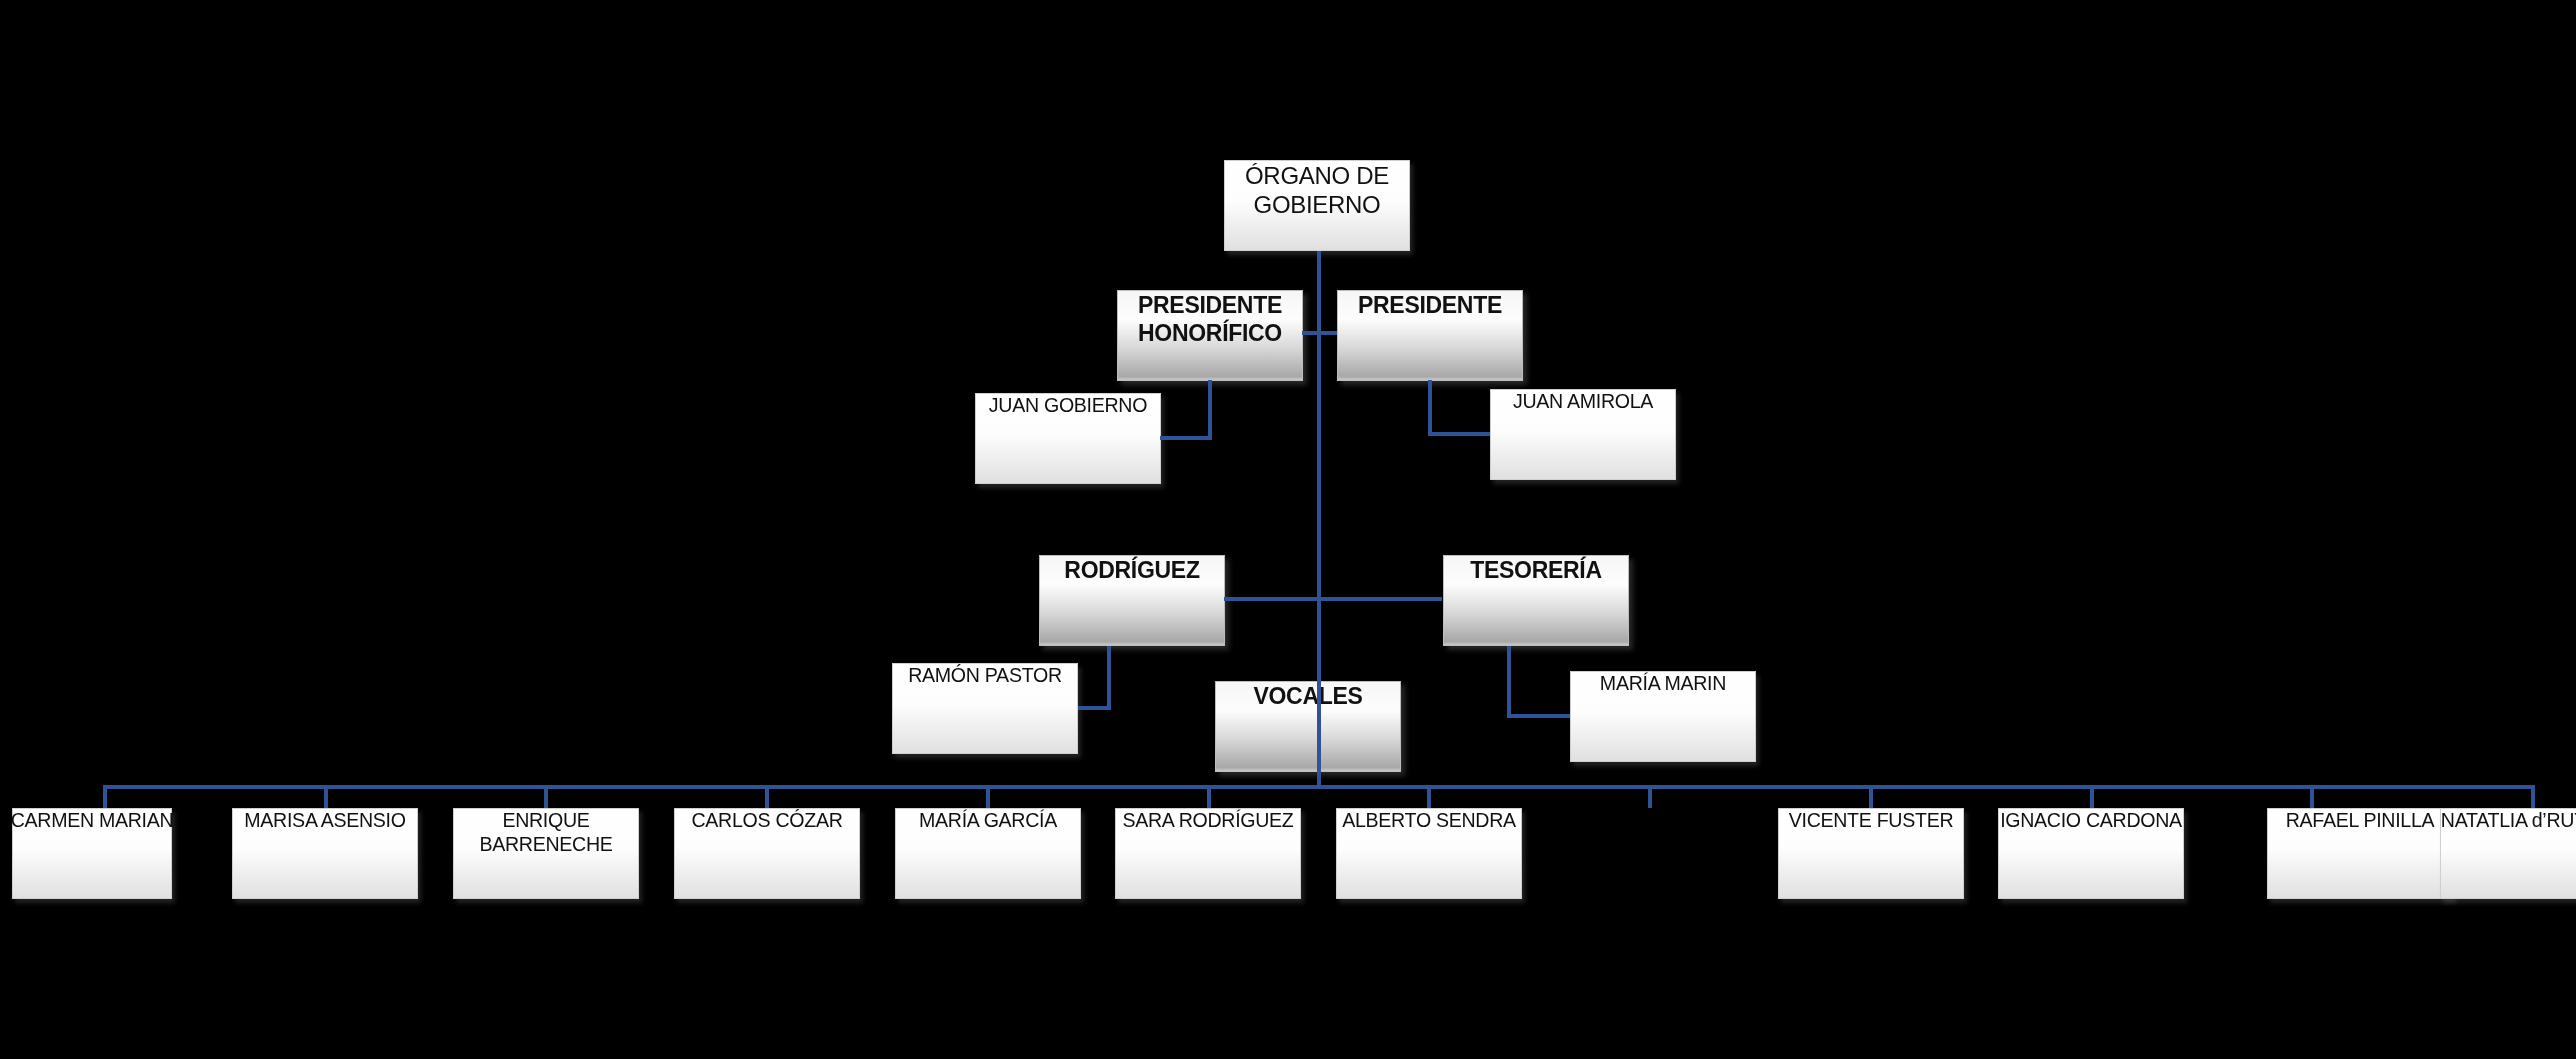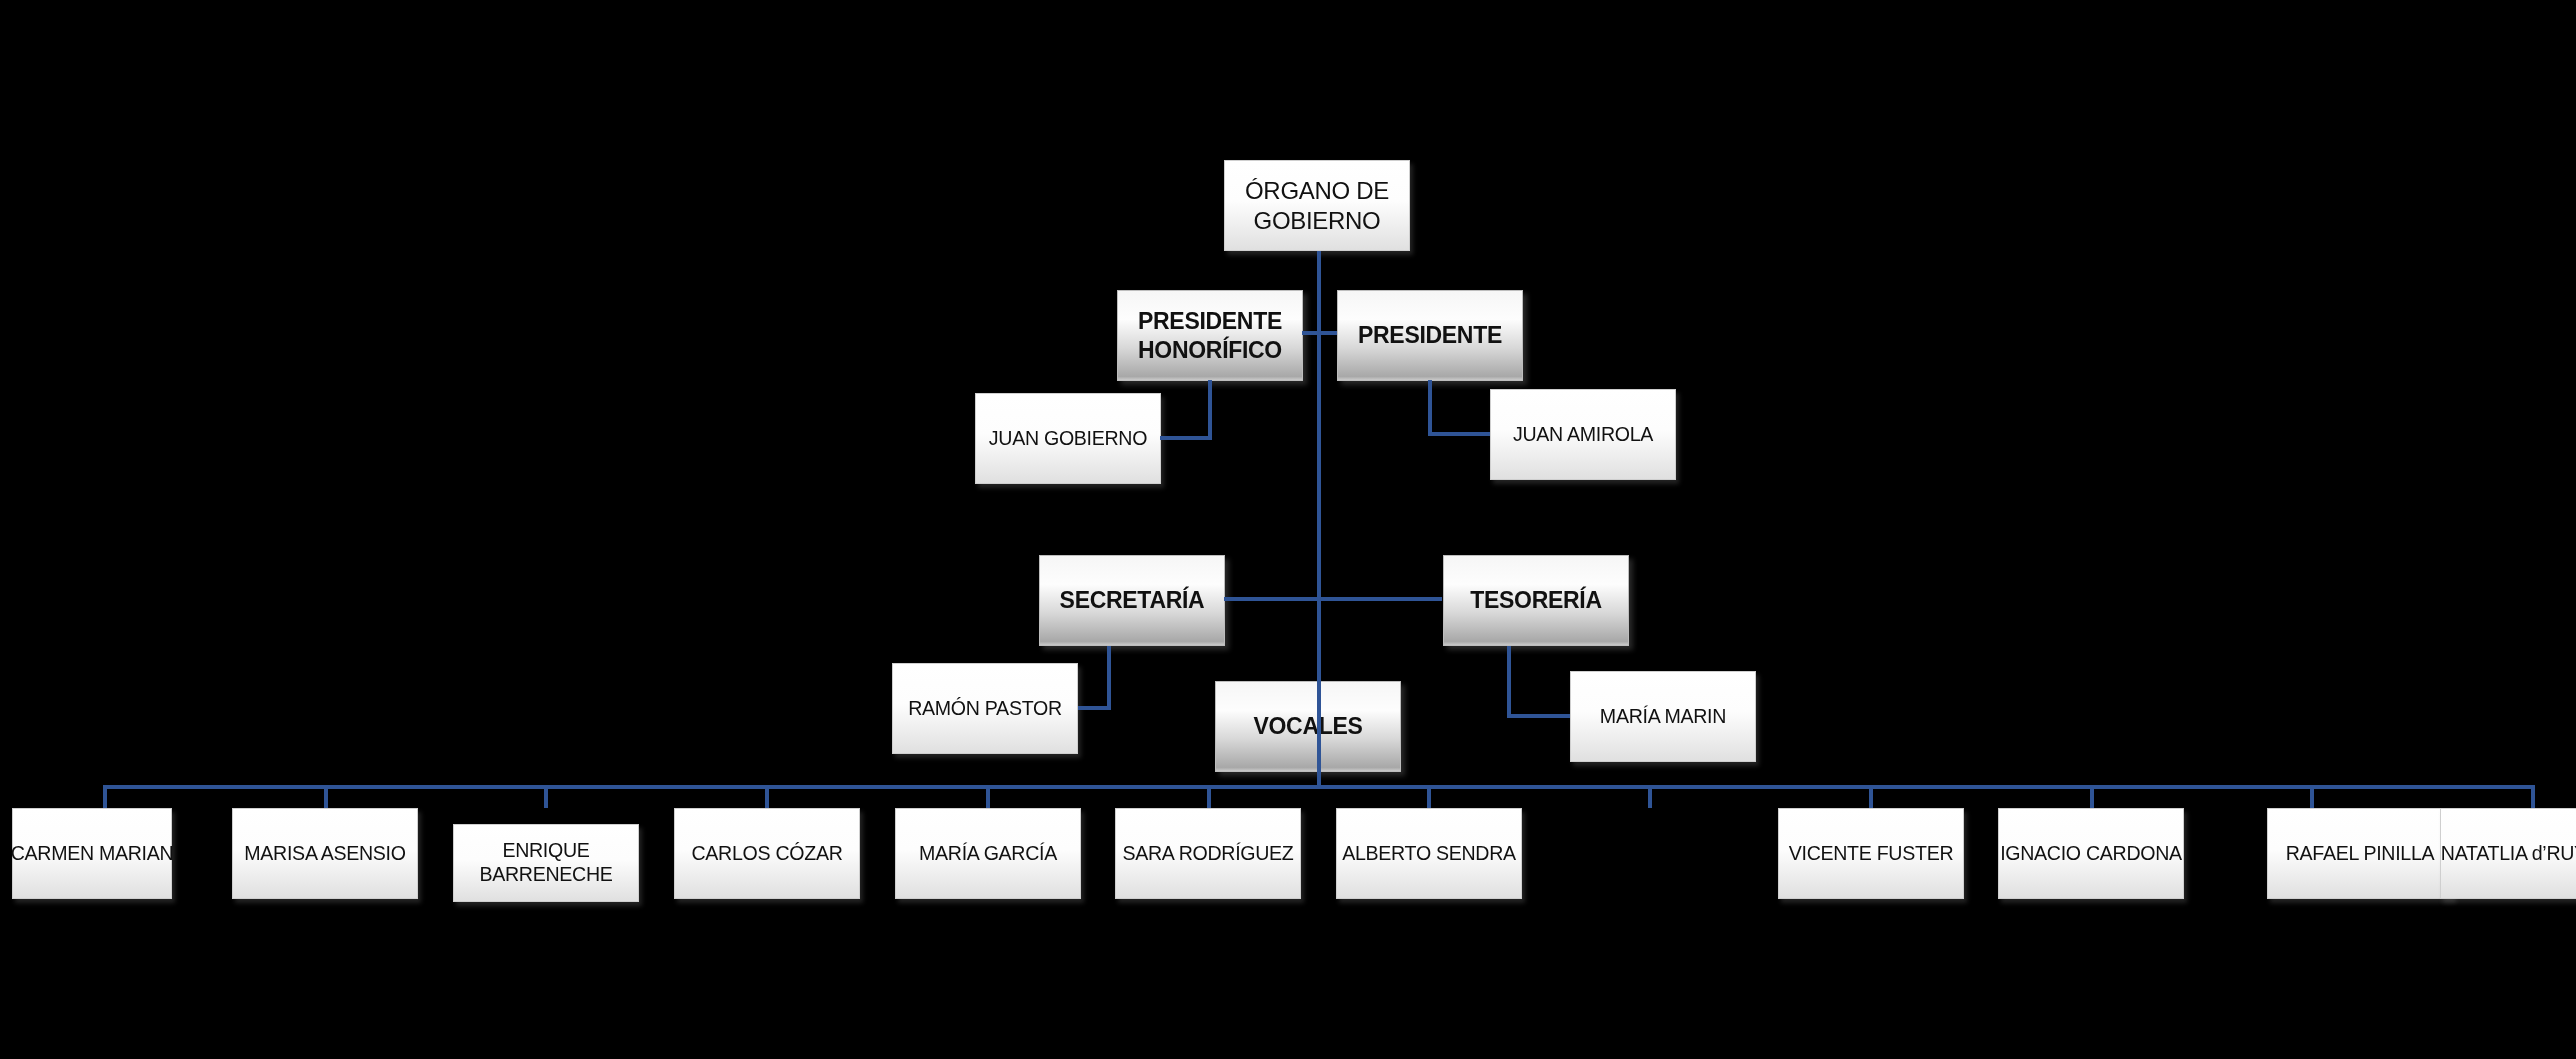--- a/index.html
+++ b/index.html
@@ -19,21 +19,21 @@
   
   .c {
     position: absolute;
     background: var(--connector, #2F5496);
     z-index: 5;
   }
   
   .node {
     position: absolute;
     display: flex;
-    align-items: center;
+    align-items: flex-start;
     justify-content: center;
     text-align: center;
     box-sizing: border-box;
     z-index: 2;
     color: #111111;
   }
   .hdr {
     background: linear-gradient(to bottom, #f6f6f6 0%, #fdfdfd 32%, #d8d8d8 64%, #a8a8a8 96%, #c9c9c9 100%);
     border: 1px solid #bdbdbd;
     box-shadow: 3.6px 4.1px 5.2px rgba(115,115,115,0.35);
@@ -103,42 +103,42 @@
     <span class="lbl f-hdr">PRESIDENTE</span>
   </div>
   <div class="node name" style="left:975px; top:393px; width:186px; height:91px;">
     <span class="lbl f-name">JUAN GOBIERNO</span>
   </div>
   <div class="node name" style="left:1490px; top:389px; width:186px; height:91px;">
     <span class="lbl f-name">JUAN AMIROLA</span>
   </div>
 
   <div class="node hdr" style="left:1039px; top:555px; width:186px; height:91px;">
-    <span class="lbl f-hdr">SECRETARÍA</span>
+    <span class="lbl f-hdr">RODRÍGUEZ</span>
   </div>
   <div class="node hdr" style="left:1443px; top:555px; width:186px; height:91px;">
     <span class="lbl f-hdr">TESORERÍA</span>
   </div>
   <div class="node name" style="left:892px; top:663px; width:186px; height:91px;">
     <span class="lbl f-name">RAMÓN PASTOR</span>
   </div>
   <div class="node hdr" style="left:1215px; top:681px; width:186px; height:91px;">
     <span class="lbl f-hdr">VOCALES</span>
   </div>
   <div class="node name" style="left:1570px; top:671px; width:186px; height:91px;">
     <span class="lbl f-name">MARÍA MARIN</span>
   </div>
 
   <div class="node name" style="left:12px; top:808px; width:160px; height:91px;">
     <span class="lbl f-name">CARMEN MARIAN</span>
   </div>
   <div class="node name" style="left:232px; top:808px; width:186px; height:91px;">
     <span class="lbl f-name">MARISA ASENSIO</span>
   </div>
-  <div class="node name" style="left:453px; top:808px; width:186px; height:78px;margin-top:16px;">
+  <div class="node name" style="left:453px; top:808px; width:186px; height:91px;">
     <span class="lbl f-name">ENRIQUE
 BARRENECHE</span>
   </div>
   <div class="node name" style="left:674px; top:808px; width:186px; height:91px;">
     <span class="lbl f-name">CARLOS CÓZAR</span>
   </div>
   <div class="node name" style="left:895px; top:808px; width:186px; height:91px;">
     <span class="lbl f-name">MARÍA GARCÍA</span>
   </div>
   <div class="node name" style="left:1115px; top:808px; width:186px; height:91px;">

